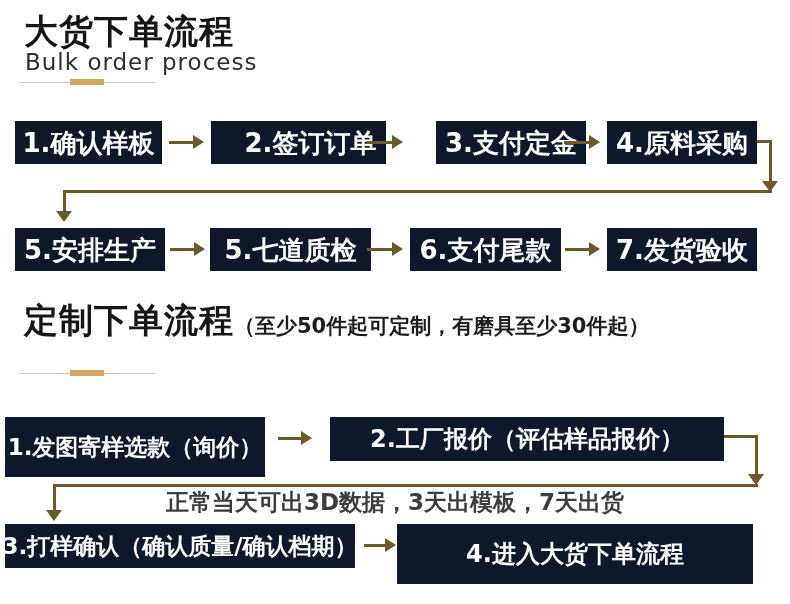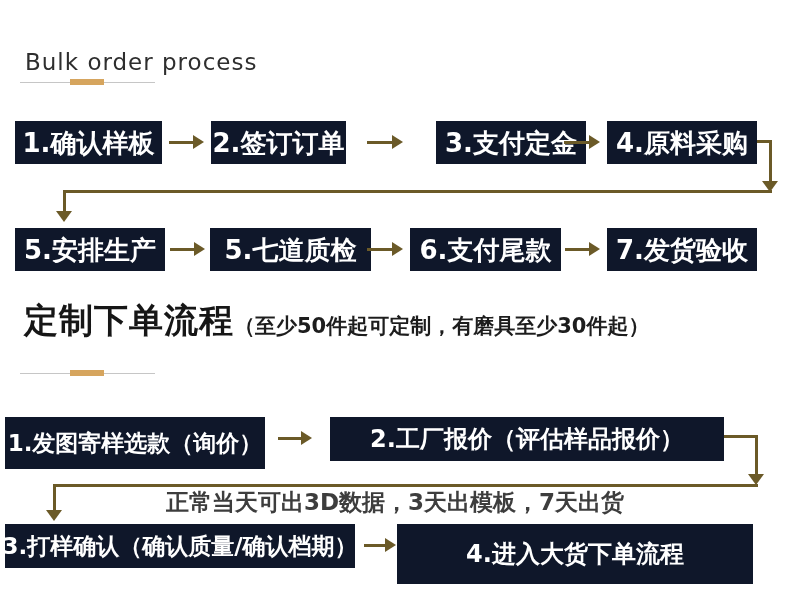--- a/index.html
+++ b/index.html
@@ -67,29 +67,32 @@
     position:absolute;left:65px;width:660px;top:489px;
     text-align:center;font-size:23px;font-weight:600;color:#3d3d3d;
     white-space:nowrap;line-height:1.2;
   }
 </style>
 </head>
 <body>
 
 <div class="stage">
 
+  <div class="title-cn" style="top:14px;">
+    <span>大货下单流程</span>
+  </div>
   <div class="title-en" style="top:51px;">Bulk order process</div>
   <div class="divider" style="top:79px;">
     <span class="line"></span>
     <span class="gold"></span>
   </div>
 
   <div class="box fs27" style="left:15px;top:121px;width:147px;">1.确认样板</div>
   <div class="ar" style="left:169px;top:141px;width:25px;"></div>
-  <div class="box fs27" style="left:211px;top:121px;width:135px;">2.签订订单</div>
+  <div class="box fs27" style="left:211px;top:121px;width:151px;padding-left:24px;">2.签订订单</div>
   <div class="ar" style="left:367px;top:141px;width:26px;"></div>
   <div class="box fs27" style="left:410px;top:121px;width:150px;margin-left:26px;">3.支付定金</div>
   <div class="ar" style="left:564px;top:141px;width:26px;"></div>
   <div class="box fs27" style="left:607px;top:121px;width:150px;">4.原料采购</div>
 
   <div class="seg" style="left:757px;top:140px;width:15px;height:3px;"></div>
   <div class="seg" style="left:769px;top:140px;width:3px;height:42px;"></div>
   <div class="ah-down" style="left:762px;top:181px;"></div>
   <div class="seg" style="left:63px;top:190px;width:709px;height:3px;"></div>
   <div class="seg" style="left:63px;top:190px;width:3px;height:22px;"></div>
@@ -105,21 +108,21 @@
 
   <div class="title-cn" style="top:303px;display:flex;align-items:flex-end;">
     <span>定制下单流程</span>
     <span class="title-note">（至少50件起可定制，有磨具至少30件起）</span>
   </div>
   <div class="divider" style="top:370px;">
     <span class="line"></span>
     <span class="gold"></span>
   </div>
 
-  <div class="box fs24" style="left:5px;top:417px;width:260px;height:52px;">1.发图寄样选款（询价）</div>
+  <div class="box fs24" style="left:5px;top:417px;width:260px;height:60px;">1.发图寄样选款（询价）</div>
   <div class="ar" style="left:278px;top:437px;width:24px;"></div>
   <div class="box fs25" style="left:330px;top:417px;width:394px;height:44px;">2.工厂报价（评估样品报价）</div>
 
   <div class="seg" style="left:724px;top:435px;width:33px;height:3px;"></div>
   <div class="seg" style="left:755px;top:435px;width:3px;height:41px;"></div>
   <div class="ah-down" style="left:748px;top:474px;"></div>
   <div class="seg" style="left:53px;top:484px;width:705px;height:3px;"></div>
   <div class="seg" style="left:53px;top:484px;width:3px;height:27px;"></div>
   <div class="ah-down" style="left:46px;top:510px;"></div>
 

